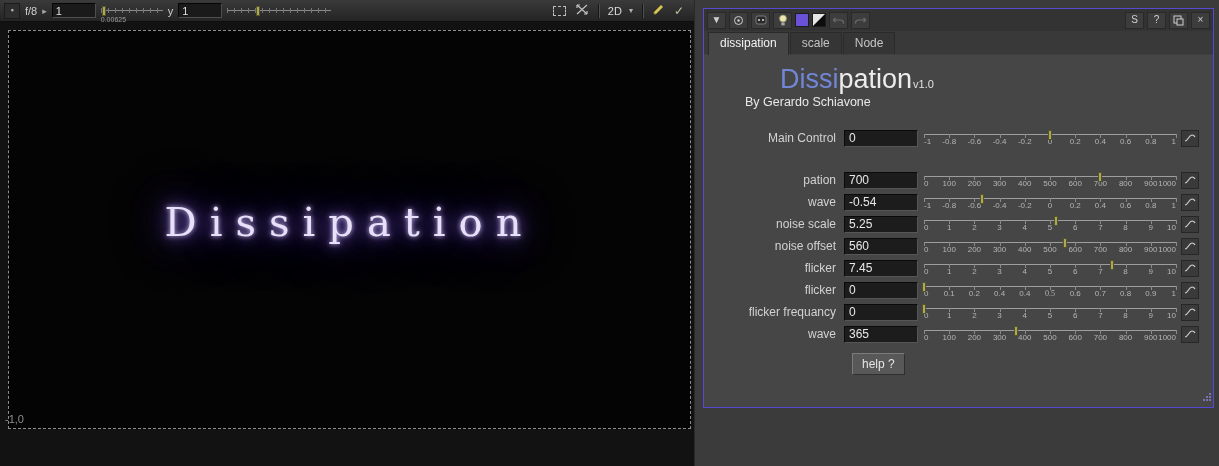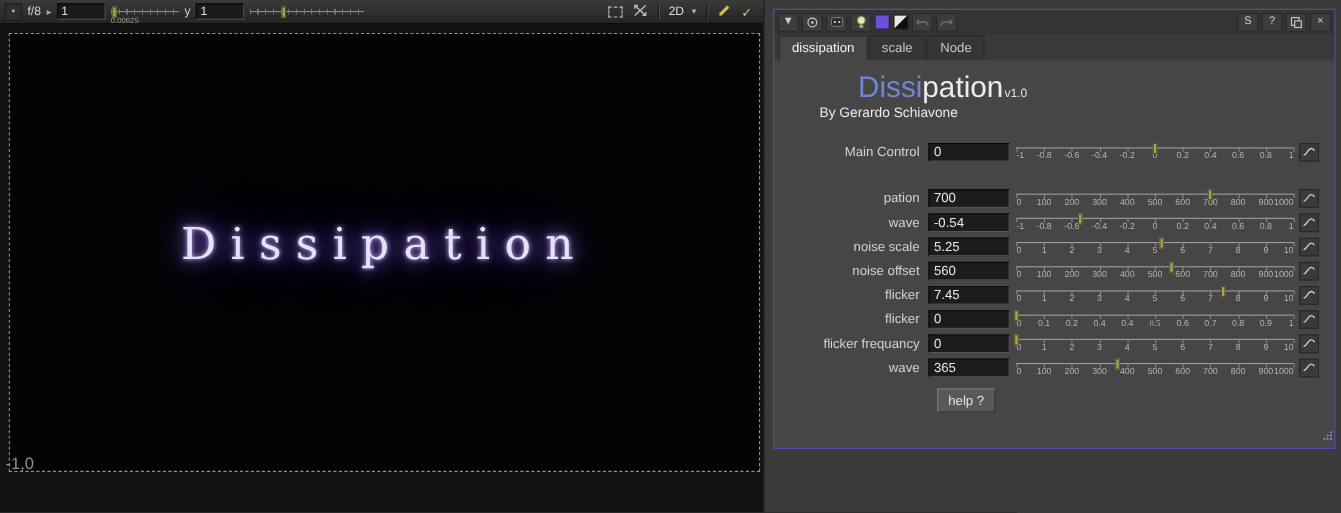--- a/index.html
+++ b/index.html
@@ -33,21 +33,21 @@
   .view-mode { display: flex; align-items: center; gap: 7px; color: #dcdcdc; }
   .view-mode .dd { font-size: 8px; color: #b0b0b0; }
   .check-glyph { color: #b9c49a; font-size: 12px; }
 
   .format-box { position: absolute; left: 8px; top: 30px; width: 683px; height: 399px;
     border: 1px dashed #8d8d8d; background: #040404; overflow: hidden; }
   .diss-text { position: absolute; left: 50%; top: 168px; transform: translateX(-50%);
     font-family: "DejaVu Serif", serif; font-size: 40px; letter-spacing: 13px; white-space: nowrap;
     color: #e6e0f8;
     text-shadow: 0 0 5px #cdbcf6, 0 0 16px #8a6ae0, 0 0 34px #5b3fc0, 0 0 58px #3d2a90; }
-  .coords { position: absolute; left: 5px; top: 413px; font-size: 15px; color: #8f8f8f; }
+  .coords { position: absolute; left: 5px; top: 413px; font-size: 11px; color: #8f8f8f; }
 
   
   .props { position: absolute; left: 703px; top: 8px; width: 511px; height: 400px;
     border: 1px solid var(--accent-border, #564ad4); background: #464646; display: flex; flex-direction: column; }
   .props-header { height: 22px; background: #333333; display: flex; align-items: center; gap: 3px; padding: 0 3px; flex: 0 0 22px; }
   .hbtn { width: 19px; height: 17px; background: #3d3d3d; border: 1px solid #292929; color: #cfcfcf;
     display: flex; align-items: center; justify-content: center; font-size: 10px; line-height: 1; padding: 0; }
   .hbtn.dim { color: #6f6f6f; }
   .hbtn svg { display: block; }
   .node-name { width: 226px; height: 16px; background: #2a2a2a; border: 1px solid; border-color: #141414 #5b5b5b #5b5b5b #141414;

